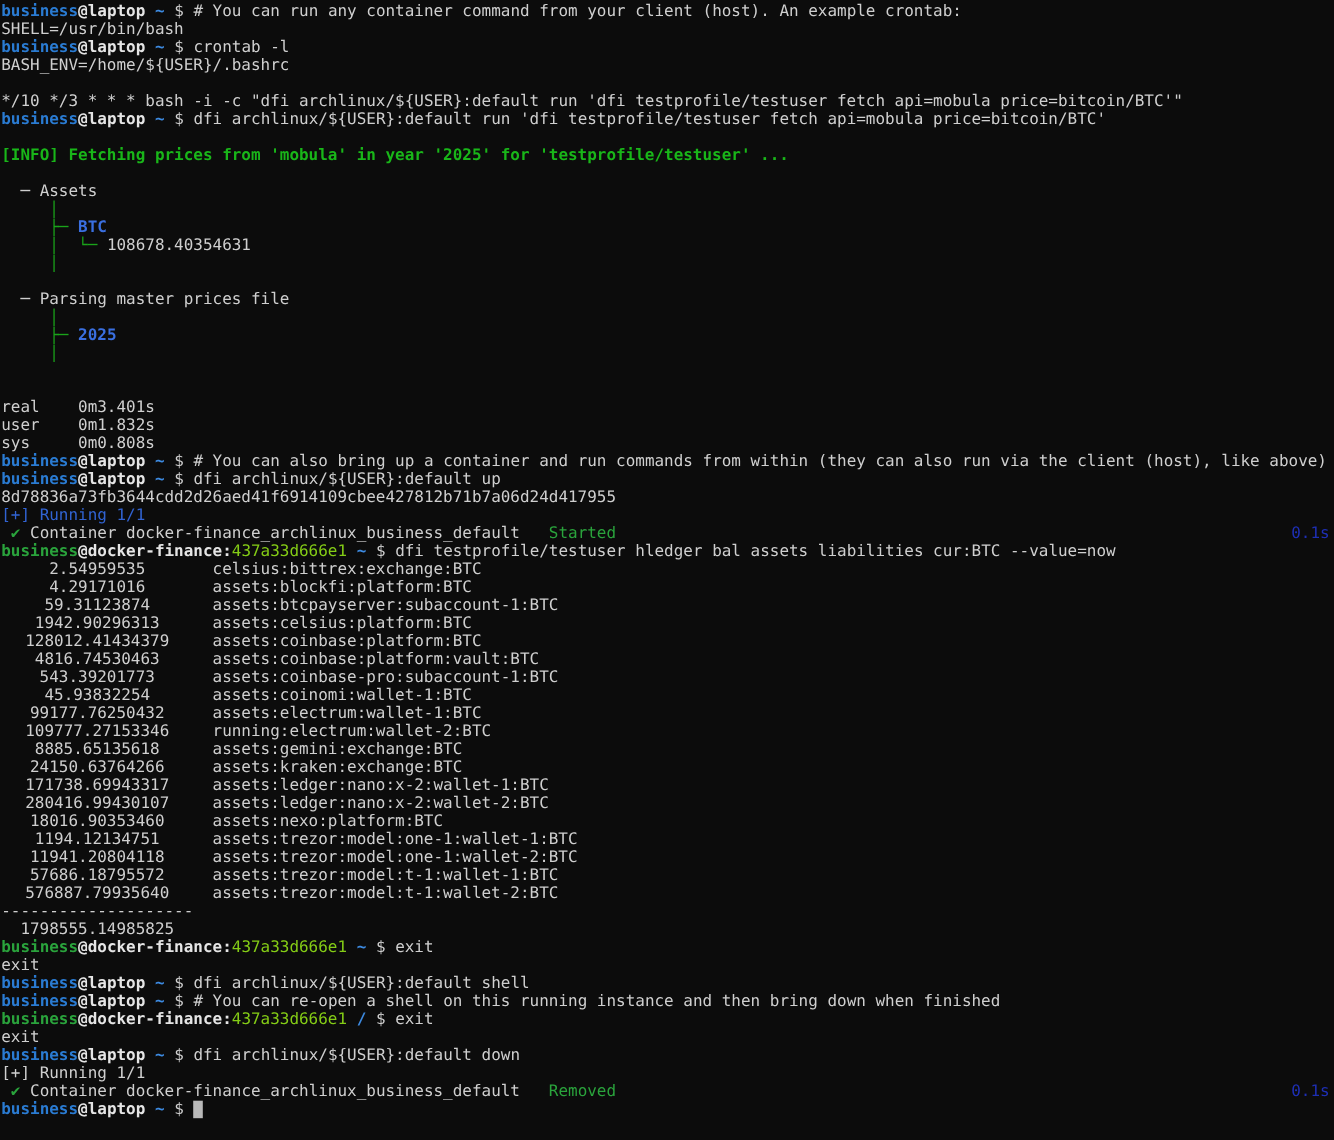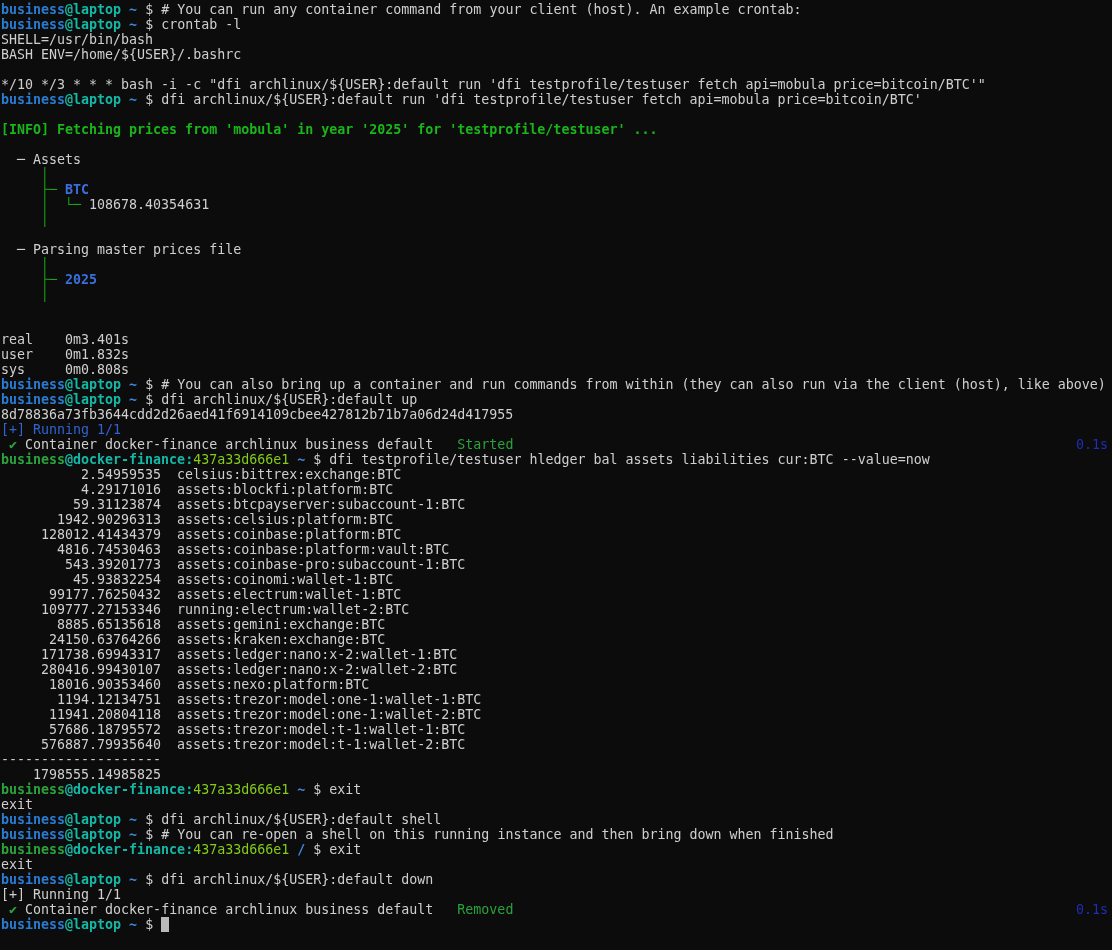--- a/index.html
+++ b/index.html
@@ -21,51 +21,51 @@
   .line{
     height:15px;
     white-space:pre;
     overflow:hidden;
   }
   
   .ub{color:#2a7bd2;font-weight:bold}
   
   .ug{color:#2aa33c;font-weight:bold}
   
-  .hb{color:#14b8a6;font-weight:bold}
+  .hb{color:#e5e5e5;font-weight:bold}
   
   .id{color:#84cc16;font-weight:normal}
   
   .pb{color:#3d8ae0;font-weight:bold}
   
   .info{color:#19b619;font-weight:bold}
   
   .tr{color:#1aa31a}
   
   .nd{color:#3a6fe0;font-weight:bold;}
   
   .gr{color:#2aa33c}
   
   .bl{color:#3163d2}
   
   .db{color:#1e2fb5}
   
   .right{float:right;padding-right:4px}
   
-  .amt{display:inline-block;width:20ch;text-align:right}
+  .amt{display:inline-block;width:20ch;text-align:center}
   
   .cur{background:#b9b9b9;color:transparent}
 </style>
 </head>
 <body>
 
 <div class="terminal" id="term">
     <div class="line"><span class="ub">business</span><span class="hb">@laptop</span><span> </span><span class="pb">~</span><span> $ </span><span># You can run any container command from your client (host). An example crontab:</span></div>
+    <div class="line"><span>SHELL=/usr/bin/bash</span></div>
     <div class="line"><span class="ub">business</span><span class="hb">@laptop</span><span> </span><span class="pb">~</span><span> $ </span><span>crontab -l</span></div>
-    <div class="line"><span>SHELL=/usr/bin/bash</span></div>
     <div class="line"><span>BASH_ENV=/home/${USER}/.bashrc</span></div>
     <div class="line"></div>
     <div class="line"><span>*/10 */3 * * * bash -i -c "dfi archlinux/${USER}:default run 'dfi testprofile/testuser fetch api=mobula price=bitcoin/BTC'"</span></div>
     <div class="line"><span class="ub">business</span><span class="hb">@laptop</span><span> </span><span class="pb">~</span><span> $ </span><span>dfi archlinux/${USER}:default run 'dfi testprofile/testuser fetch api=mobula price=bitcoin/BTC'</span></div>
     <div class="line"></div>
     <div class="line"><span class="info">[INFO] Fetching prices from 'mobula' in year '2025' for 'testprofile/testuser' ...</span></div>
     <div class="line"></div>
     <div class="line"><span>  ─ Assets</span></div>
     <div class="line"><span class="tr">     │</span></div>
     <div class="line"><span class="tr">     ├─ </span><span class="nd">BTC</span></div>

